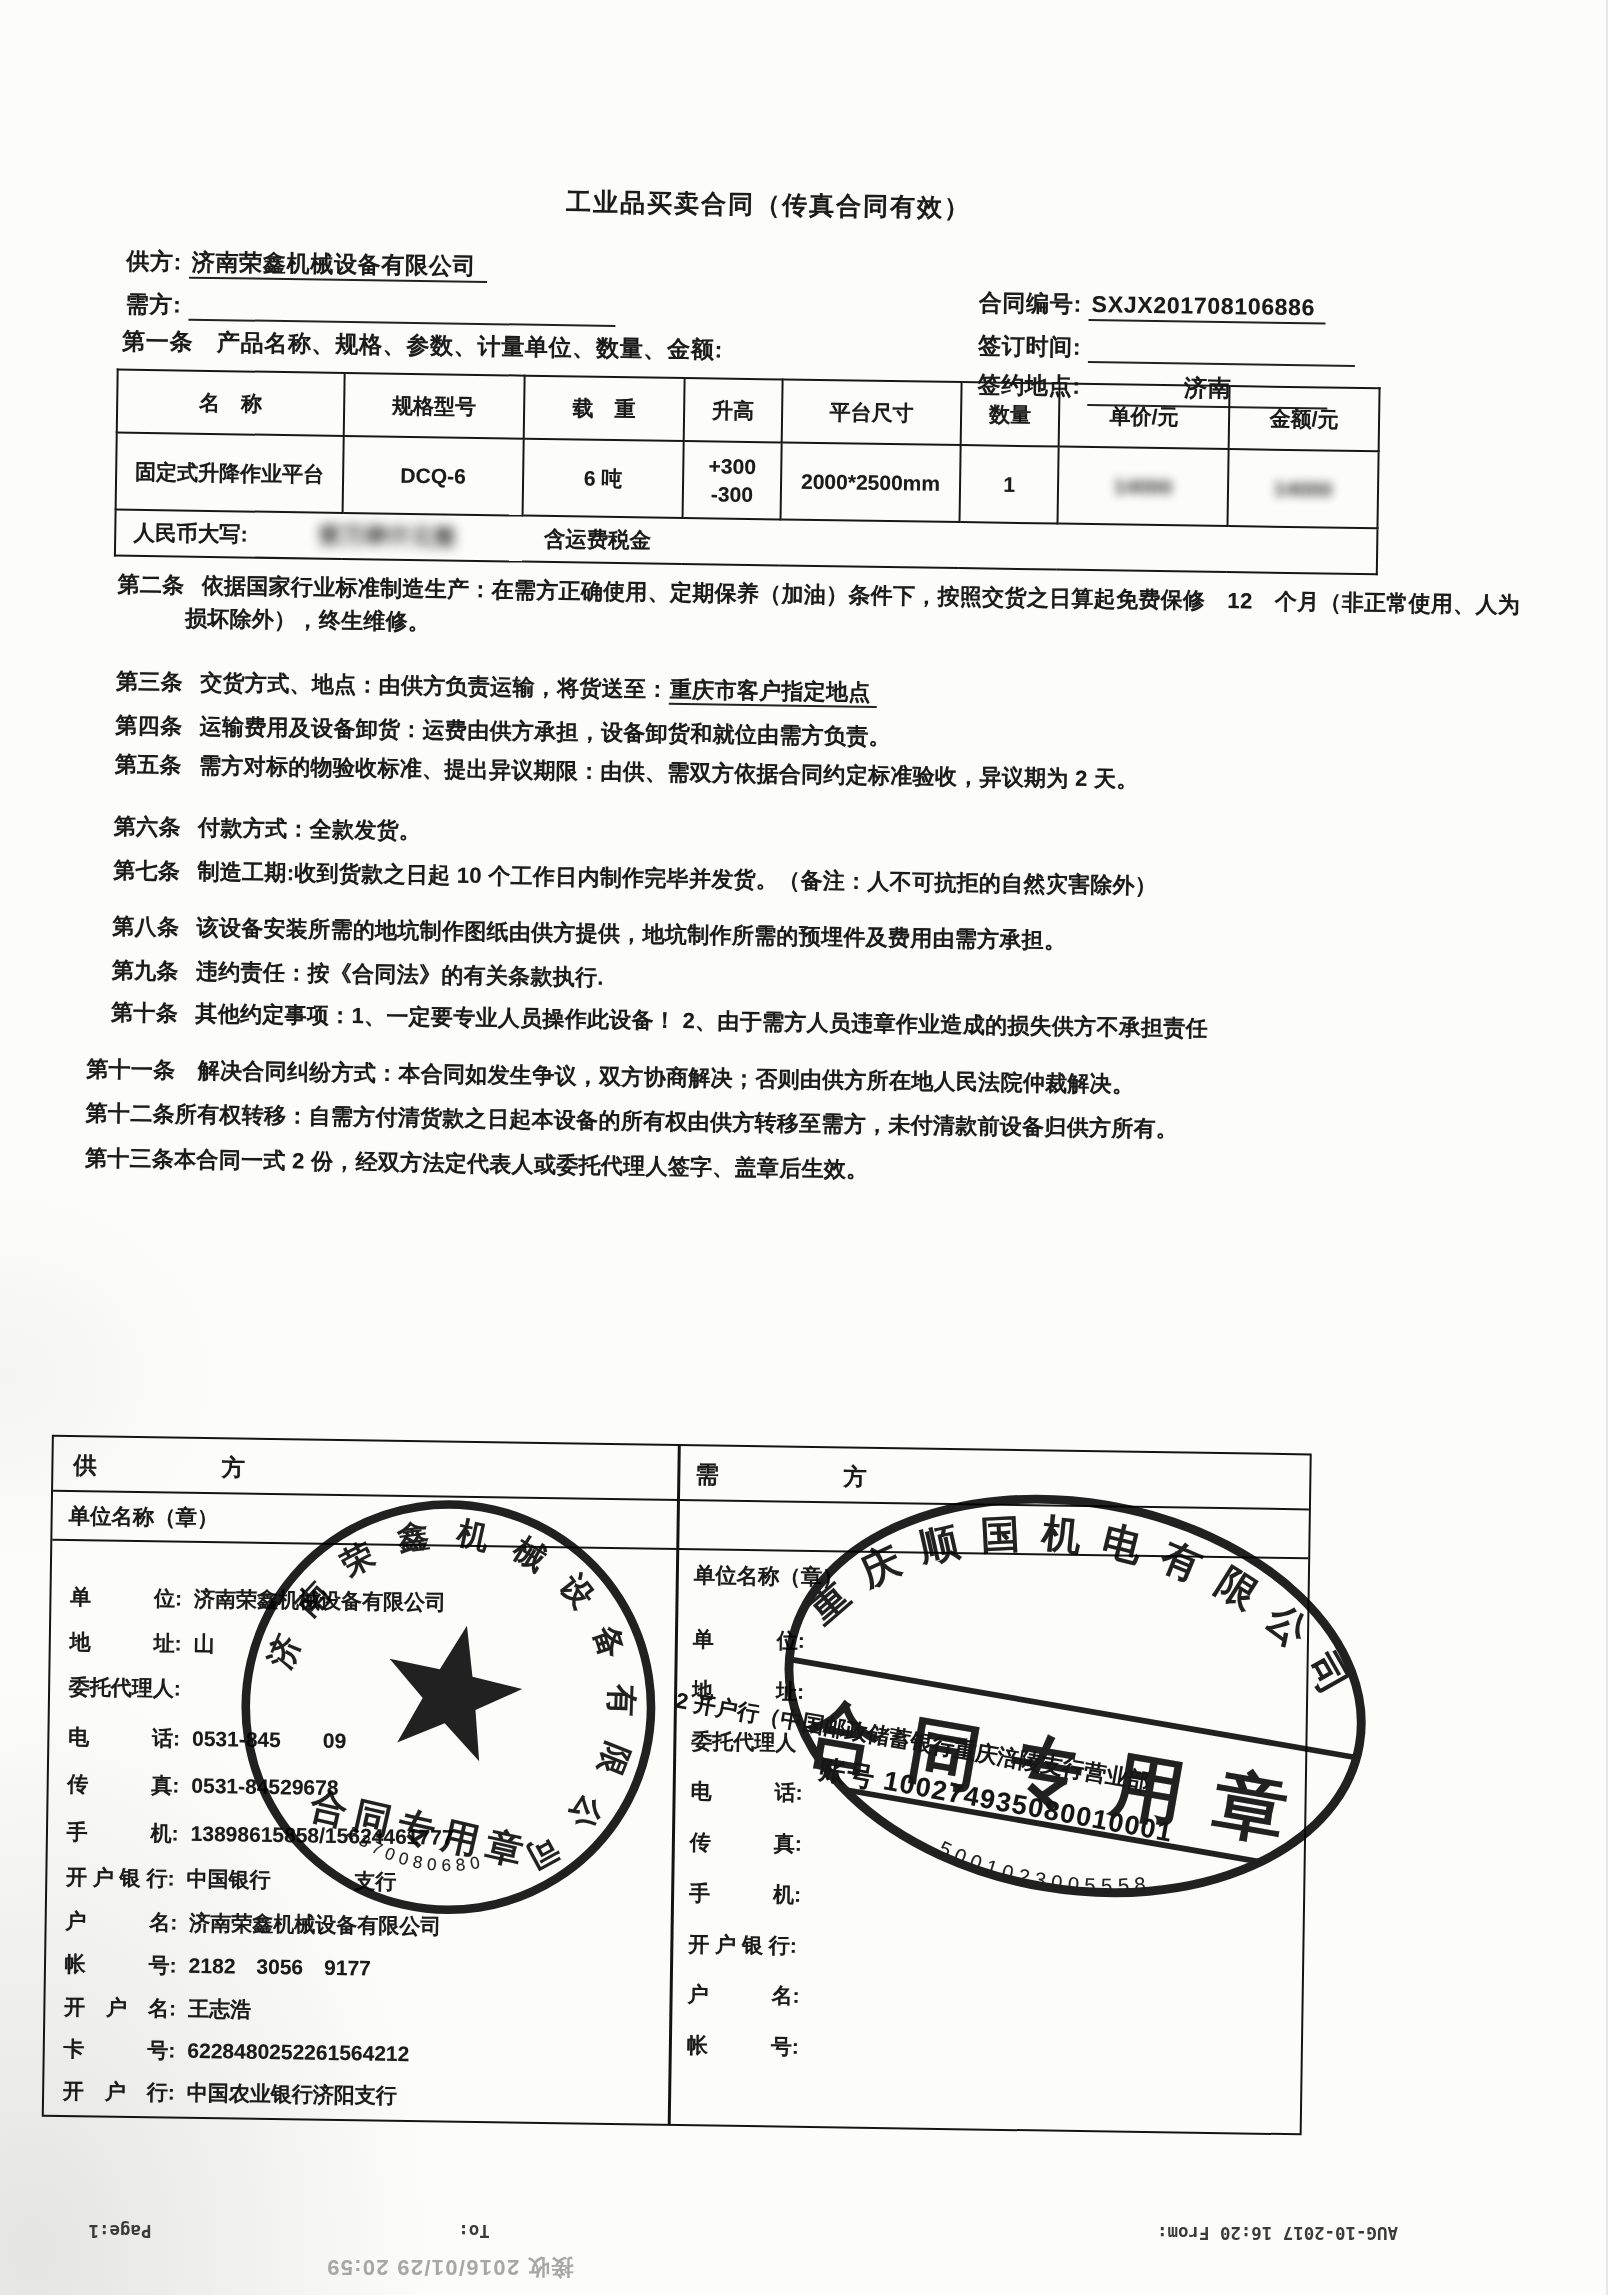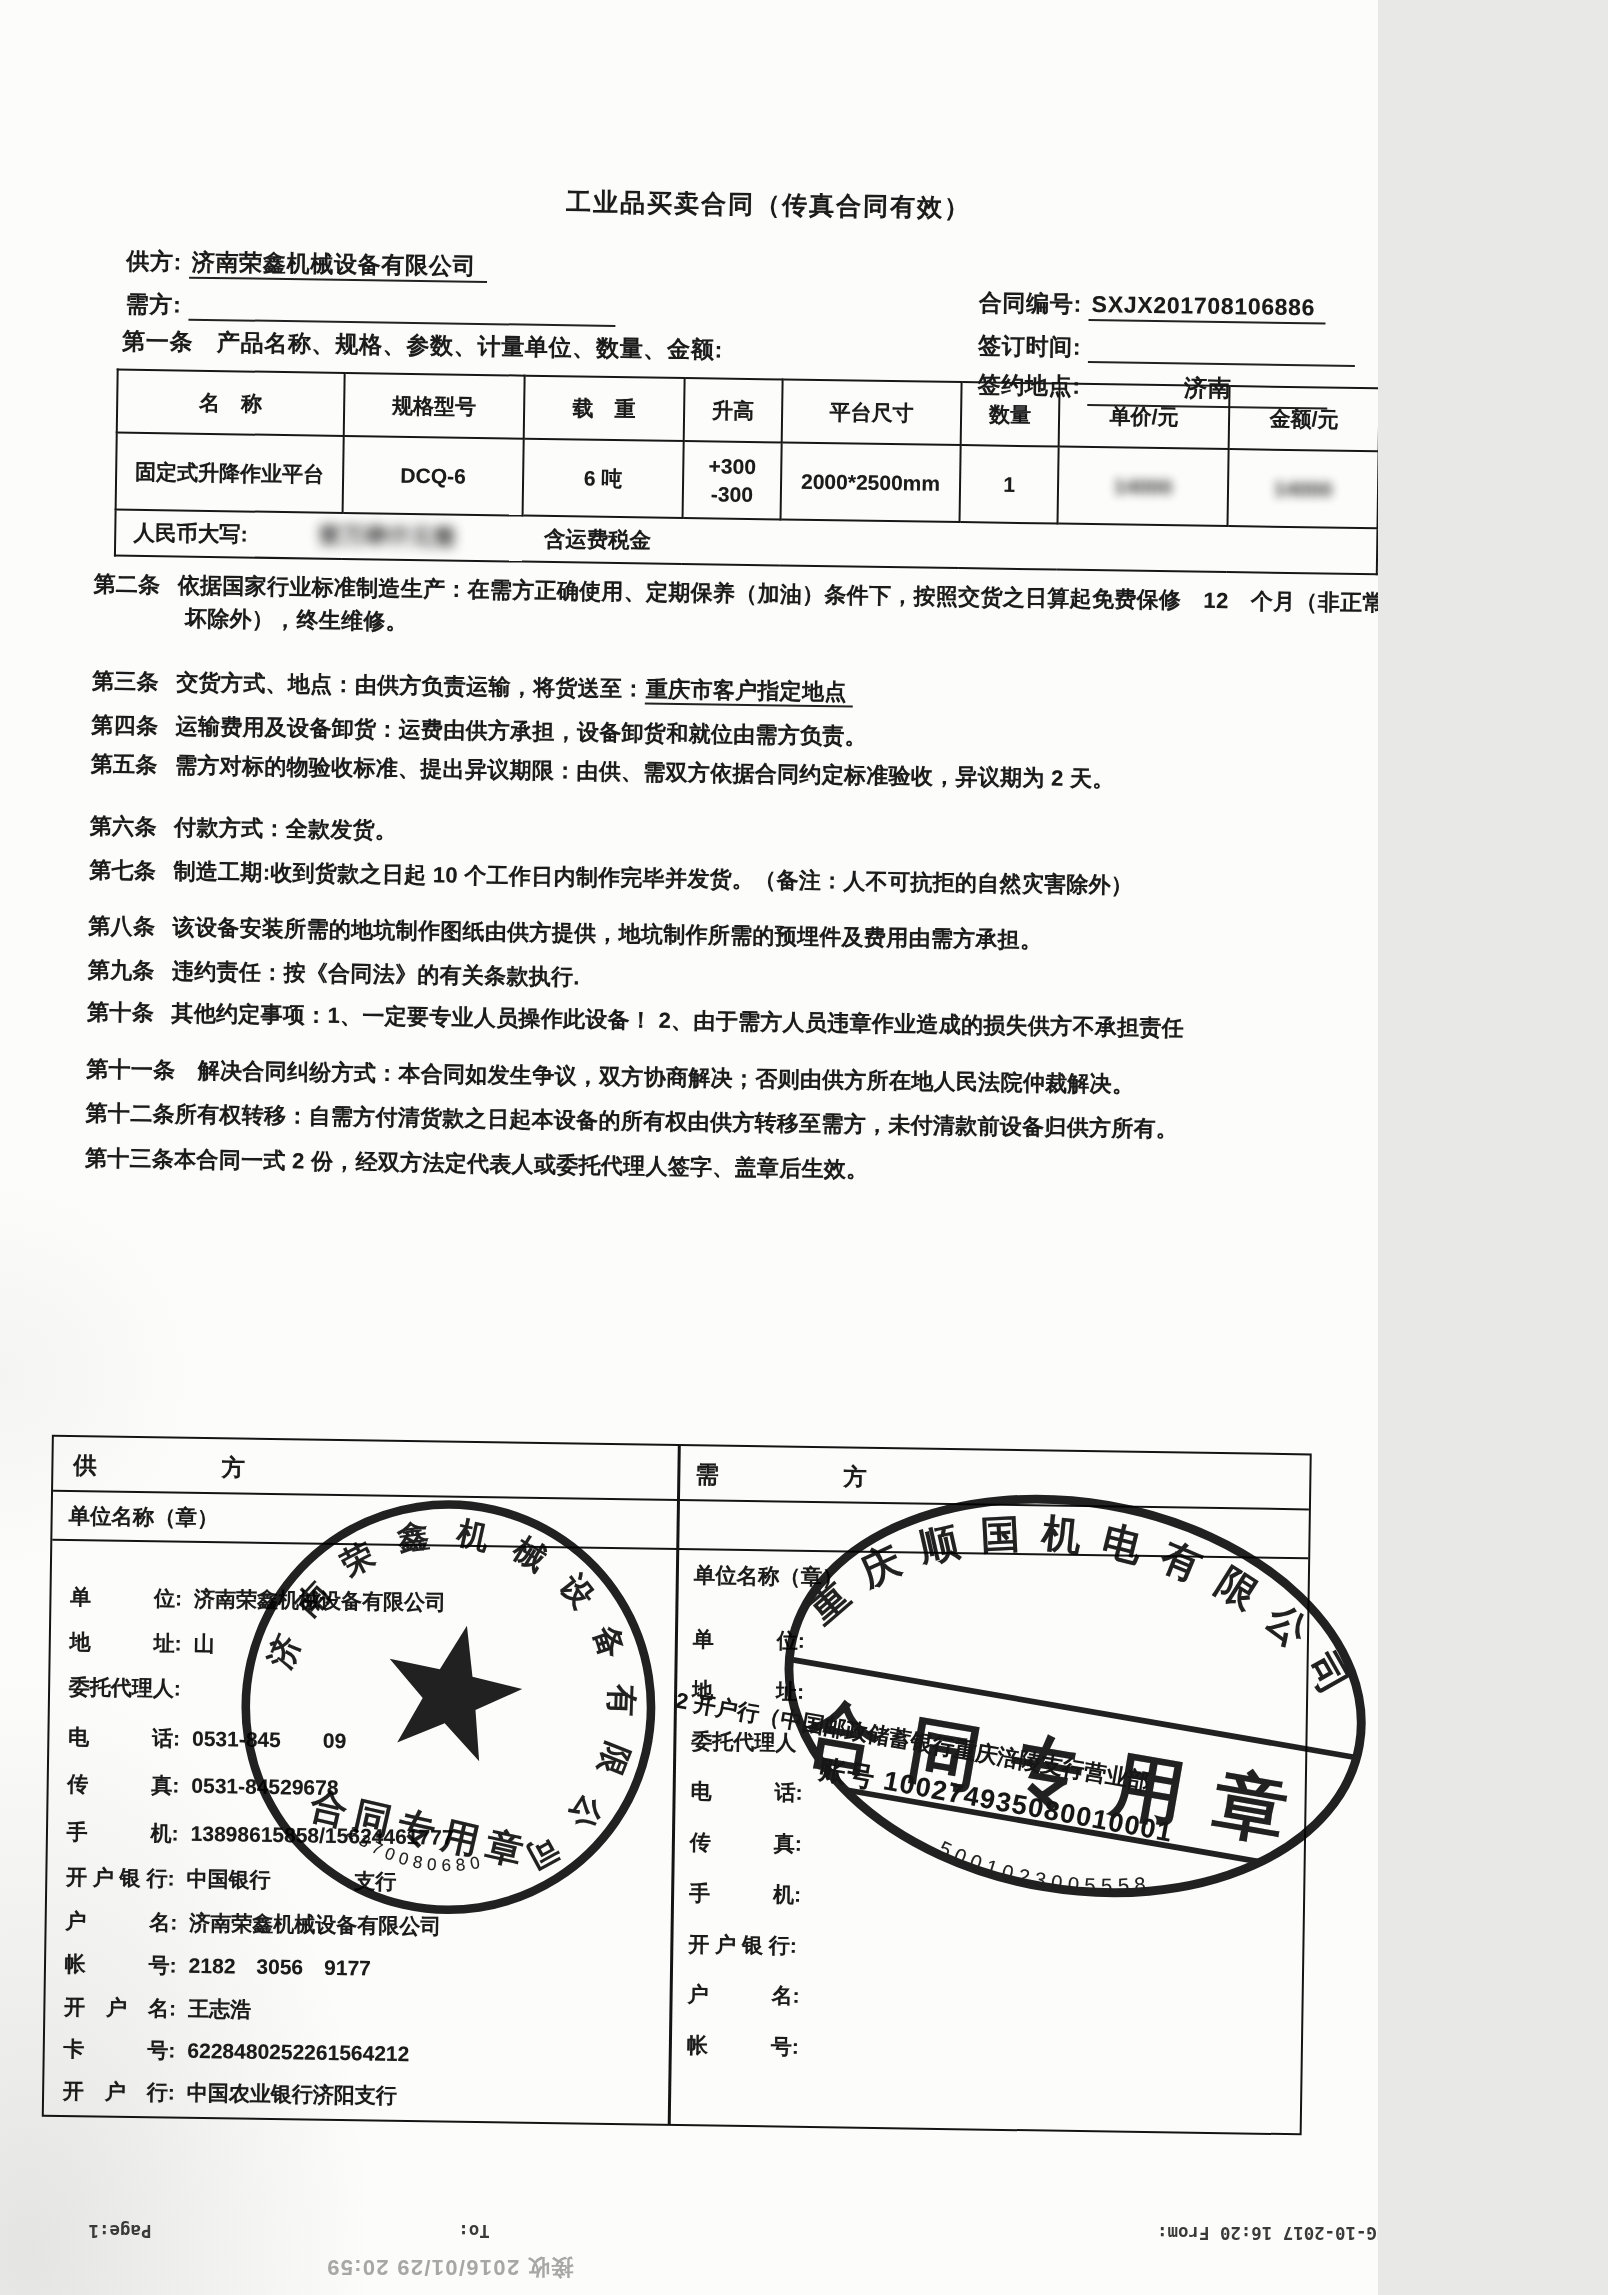--- a/index.html
+++ b/index.html
@@ -1,16 +1,16 @@
 <!DOCTYPE html>
 <html style="font-size:10.7px"><head>
 <meta charset="utf-8">
 <style>
   html,body{margin:0;padding:0;background:#e8e8e6;}
-  .page{position:relative;width:1378px;height:2295px;background:#fcfcfb;overflow:hidden;
+  .page{position:relative;width:1606px;height:2295px;background:#fcfcfb;overflow:hidden;
         font-family:"Liberation Sans",sans-serif;color:#1b1b1b;}
   .page::before{content:"";position:absolute;left:0;top:0;width:100%;height:100%;
         background:radial-gradient(ellipse at 2% 98%, rgba(120,120,120,.18), transparent 18%),
                    radial-gradient(ellipse at 0% 60%, rgba(140,140,140,.07), transparent 10%);
         pointer-events:none;}
   .abs{position:absolute;}
   .content{position:absolute;left:0;top:0;width:1609px;height:2295px;
         transform:rotate(.85deg);transform-origin:147px 214px;}
   .ink{color:#1b1b1b;text-shadow:0 0 0.7px rgba(0,0,0,.35);}
   .title{left:301px;top:179px;width:935px;text-align:center;font-size:25px;font-weight:700;letter-spacing:2px;}
@@ -31,21 +31,21 @@
   .ptable .hrow th{height:56px;}
   .ptable .drow td{height:69px;}
   .ptable .mrow td{height:39px;text-align:left;padding-left:17.4px;font-size:21.4px;}
   .lift div{line-height:28px;}
   .redact{filter:blur(4.7px);opacity:.85;}
   .redact2{display:inline-block;width:267px;text-align:center;filter:blur(5.3px);opacity:.8;font-size:23px;}
   .mnote{margin-left:17.4px;}
   
   .clauses{left:99px;top:568px;width:1446px;font-size:22px;line-height:33px;font-weight:700;letter-spacing:0.3px;}
   .clause.hang{padding-left:92px;text-indent:-92px;}
-  .cnum{margin-right:17.4px;}
+  .cnum{margin-right:17.4px;margin-left:24px;}
   .cu{border-bottom:2px solid #222;padding:0 6.7px 1.3px 1.3px;}
   
   .sign-table{left:70px;top:1436px;width:1256px;height:678px;border:2.7px solid #141414;}
   .vdiv{position:absolute;left:624px;top:0;width:2.7px;height:100%;background:#141414;}
   .hline{position:absolute;left:0;width:100%;height:2px;background:#141414;}
   .sheader{position:absolute;font-size:23.4px;font-weight:700;letter-spacing:1.3px;}
   .ssub{position:absolute;font-size:21.4px;font-weight:700;}
   .srow{position:absolute;font-size:21px;font-weight:700;white-space:nowrap;}
   .srow .sval{margin-left:12px;}
   

